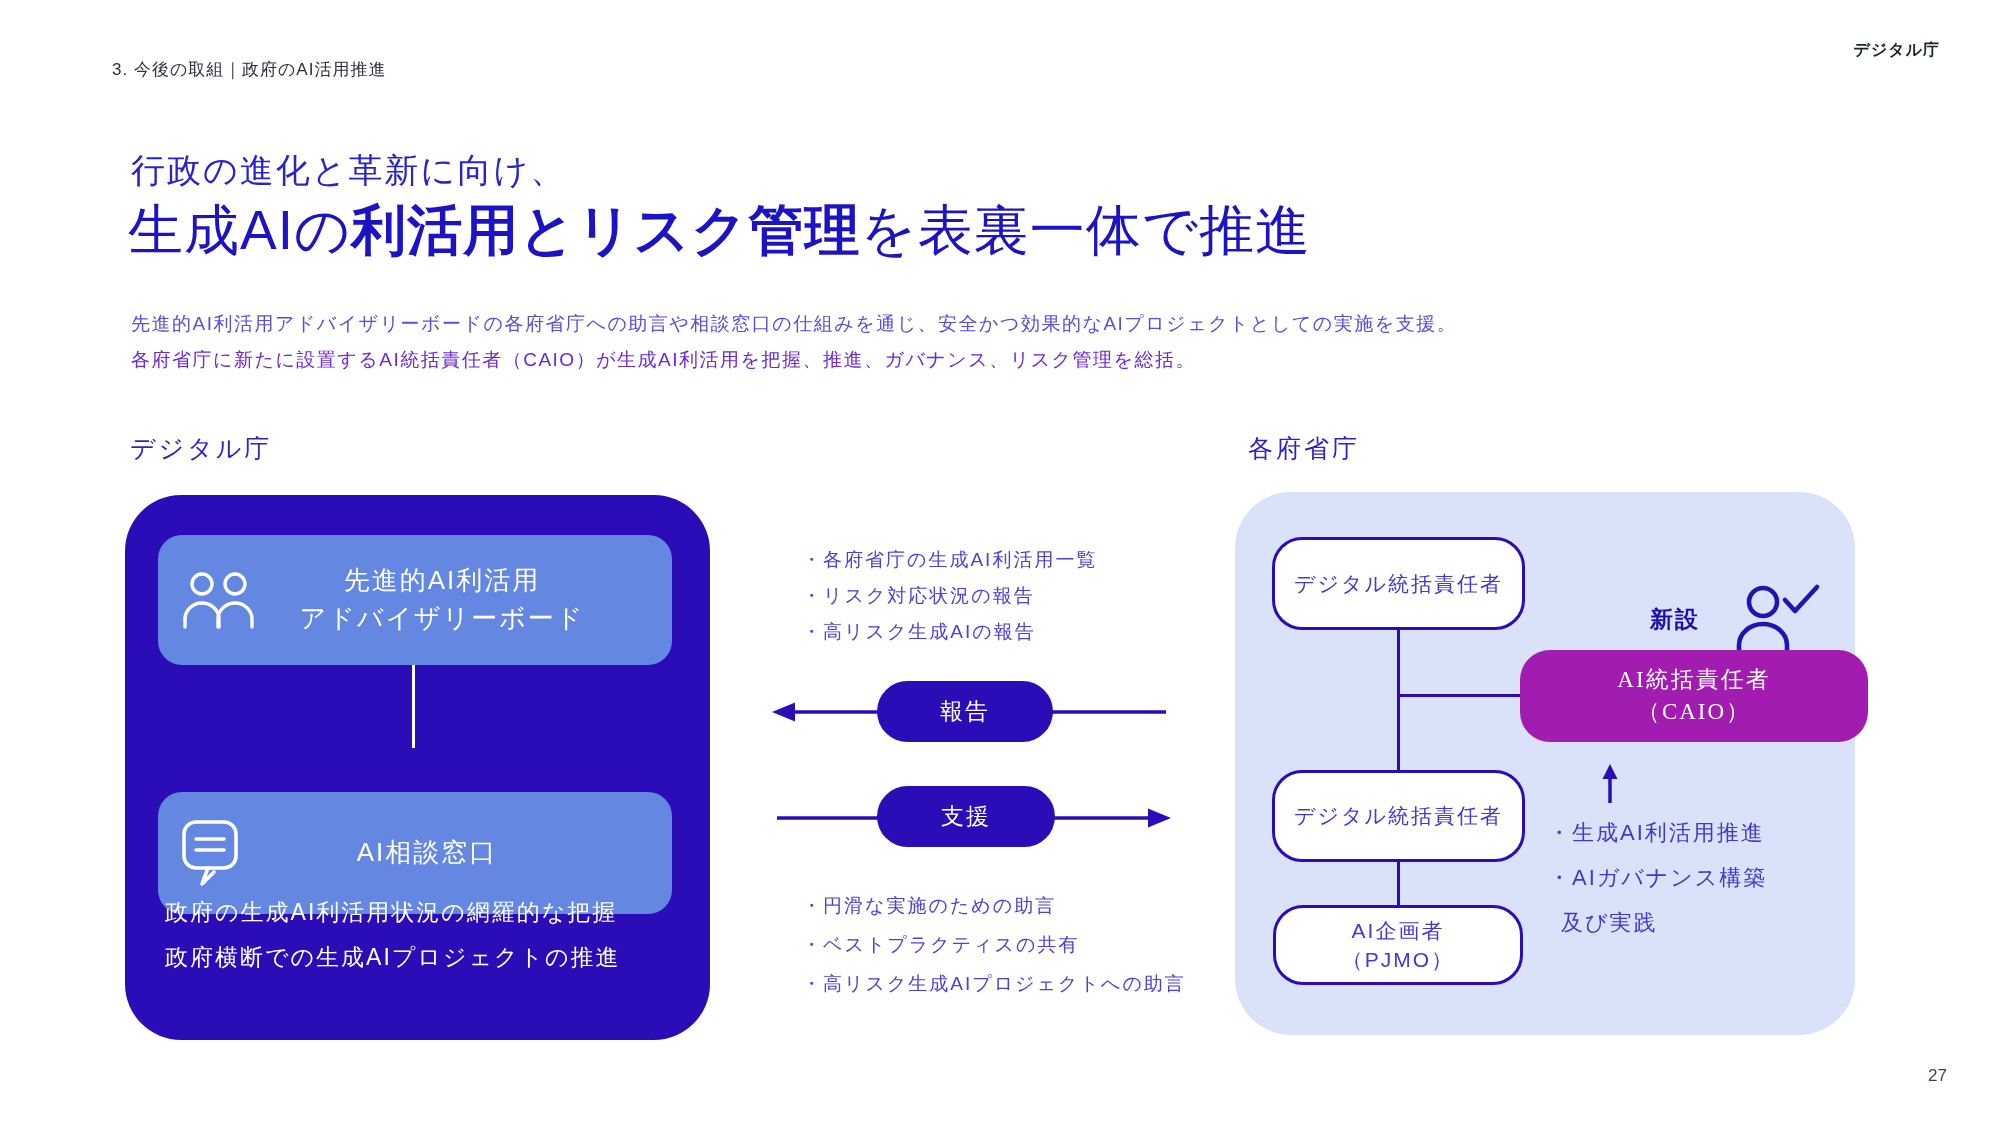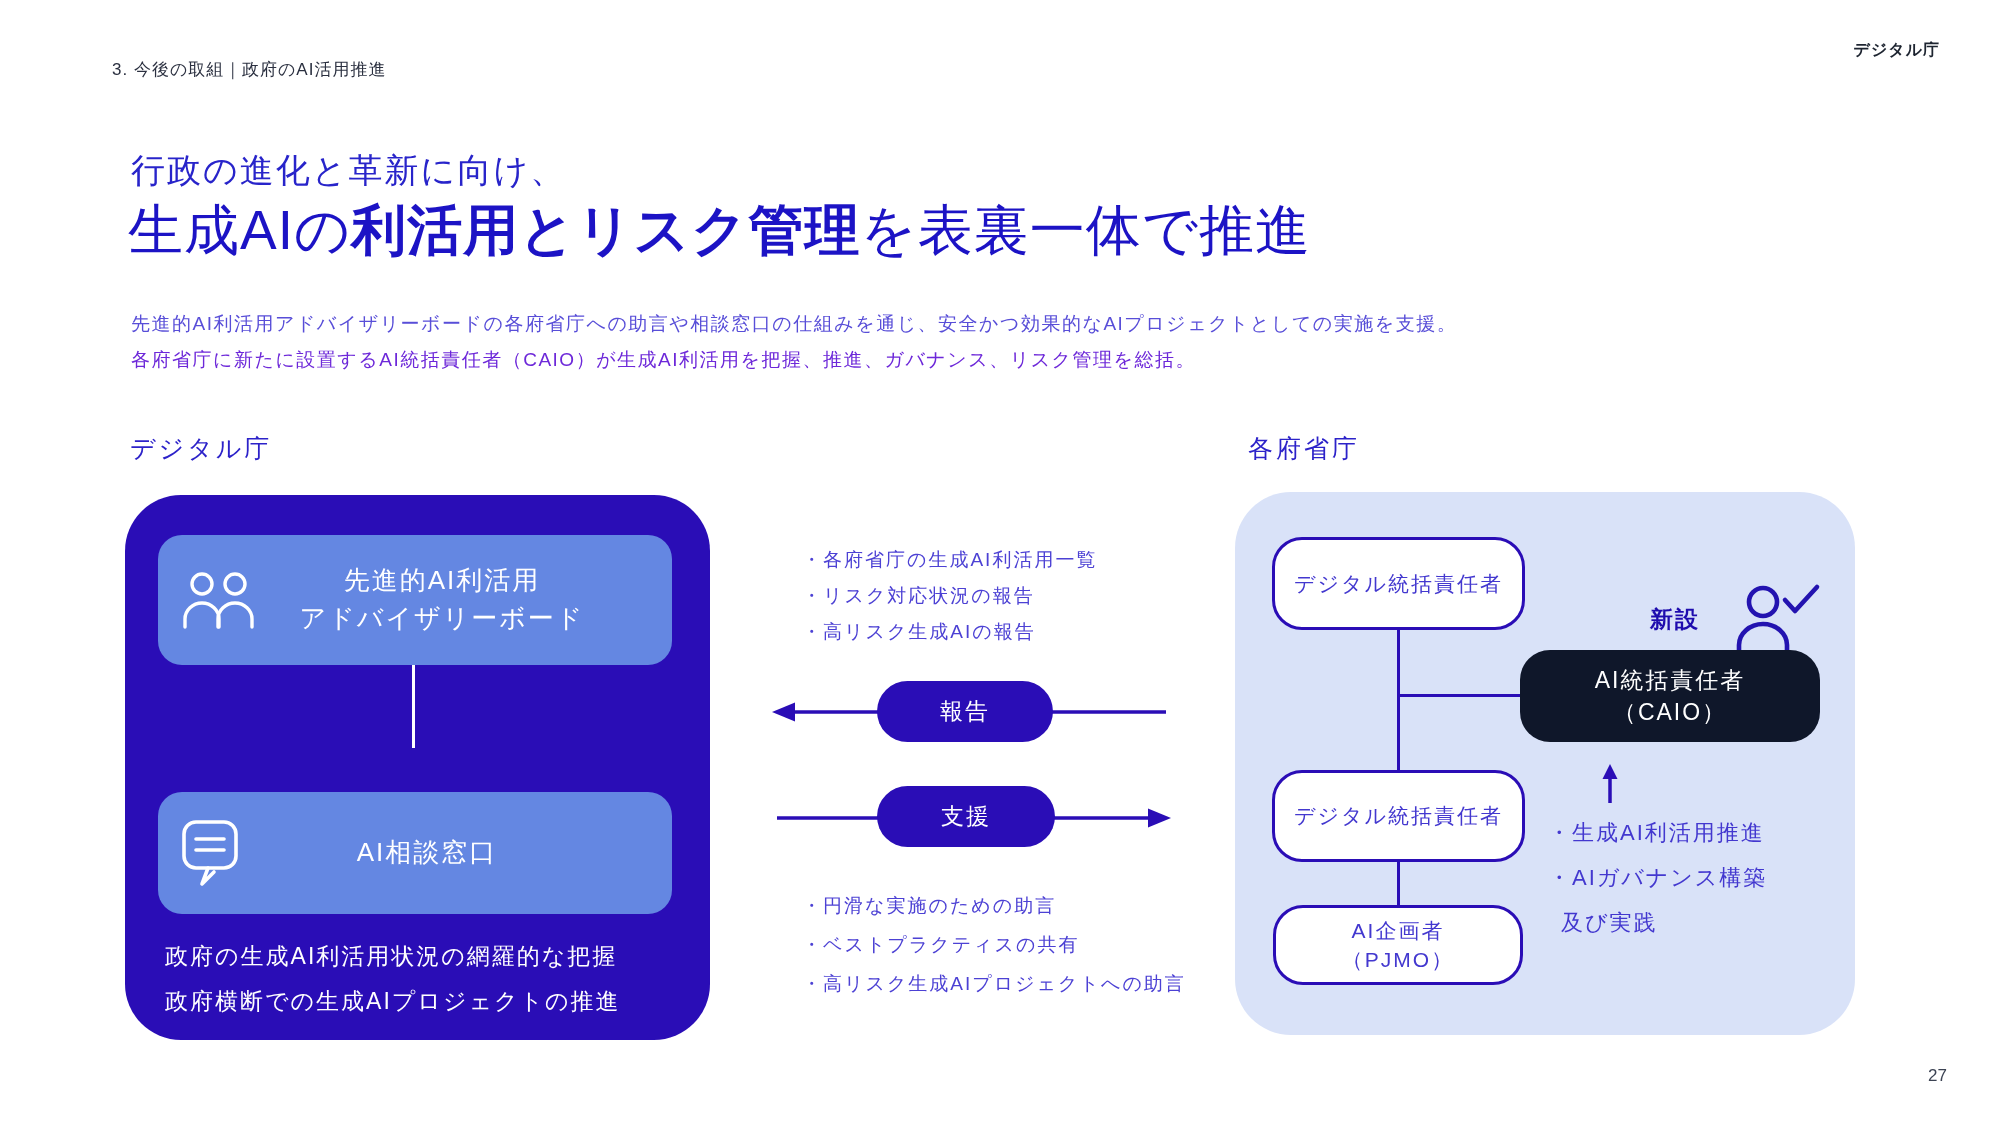--- a/index.html
+++ b/index.html
@@ -26,21 +26,21 @@
 
   
   #left-panel { left:125px; top:495px; width:585px; height:545px; background:#2a0db6; border-radius:56px; }
   .inner-box { position:absolute; left:33px; width:514px; background:#6487e2; border-radius:24px; display:flex; align-items:center; }
   #advisory-box { top:40px; height:130px; }
   #consult-box { top:253px; height:122px;margin-top:44px; }
   .inner-box .txt { flex:1; text-align:center; color:#ffffff; font-size:26px; letter-spacing:2px; line-height:1.45; padding-right:46px; }
   #consult-box .txt { padding-right:60px; }
   .inner-icon { margin-left:22px; flex:0 0 auto; }
   #left-connector { position:absolute; left:287px; top:170px; width:3px; height:83px; background:#ffffff; }
-  .panel-note { position:absolute; left:40px; color:#ffffff; font-size:23px; letter-spacing:2px;margin-top:44px; }
+  .panel-note { position:absolute; left:40px; color:#ffffff; font-size:23px; letter-spacing:2px; }
   #note1 { top:402px; }
   #note2 { top:447px; }
 
   
   .bullet-list div { font-size:19px; color:#4c41d4; letter-spacing:2px; line-height:36px; }
   #report-bullets { left:802px; top:542px; }
   #support-bullets { left:802px; top:886px; }
   #support-bullets div { line-height:39px; }
   .pill { position:absolute; background:#2a0db6; border-radius:31px; color:#ffffff;
           font-size:23px; letter-spacing:2px; display:flex; align-items:center; justify-content:center; }
@@ -50,23 +50,23 @@
   #support-arrow { left:773px; top:806px; }
 
   
   #right-panel { left:1235px; top:492px; width:620px; height:543px; background:#d9e2f8; border-radius:56px; }
   .org-box { position:absolute; background:#ffffff; border:3px solid #2a0db6; border-radius:30px;
              display:flex; flex-direction:column; align-items:center; justify-content:center;
              color:#4338cf; font-size:21px; letter-spacing:2px; line-height:1.4; text-align:center; }
   #cdo-box { left:37px; top:45px; width:253px; height:93px; }
   #deputy-box { left:37px; top:278px; width:253px; height:92px; }
   #planner-box { left:38px; top:413px; width:250px; height:80px; }
-  #caio-box { position:absolute; left:285px; top:158px; width:300px; height:92px; background:#0f172a; border-radius:30px;
+  #caio-box { position:absolute; left:285px; top:158px; width:348px; height:92px; background:#a21caf; border-radius:30px;
               display:flex; flex-direction:column; align-items:center; justify-content:center;
-              color:#ffffff; font-size:23px; letter-spacing:2px; line-height:1.4; }
+              color:#ffffff; font-size:23px; letter-spacing:2px; line-height:1.4;font-family:Liberation Serif, serif; }
   .conn { position:absolute; background:#2a0db6; }
   #conn1 { left:162px; top:138px; width:3px; height:143px; }
   #conn2 { left:162px; top:202px; width:123px; height:3px; }
   #conn3 { left:162px; top:370px; width:3px; height:43px; }
   #new-badge { position:absolute; left:415px; top:112px; font-size:23px; font-weight:bold; color:#1e0cae; letter-spacing:2px; }
   #person-check { position:absolute; left:498px; top:90px; }
   #up-arrow { position:absolute; left:365px; top:271px; }
   #caio-bullets { position:absolute; left:313px; top:318px; }
   #caio-bullets div { font-size:22px; color:#4338cf; letter-spacing:2px; line-height:45px; }
   #caio-bullets .continuation { padding-left:13px; }

